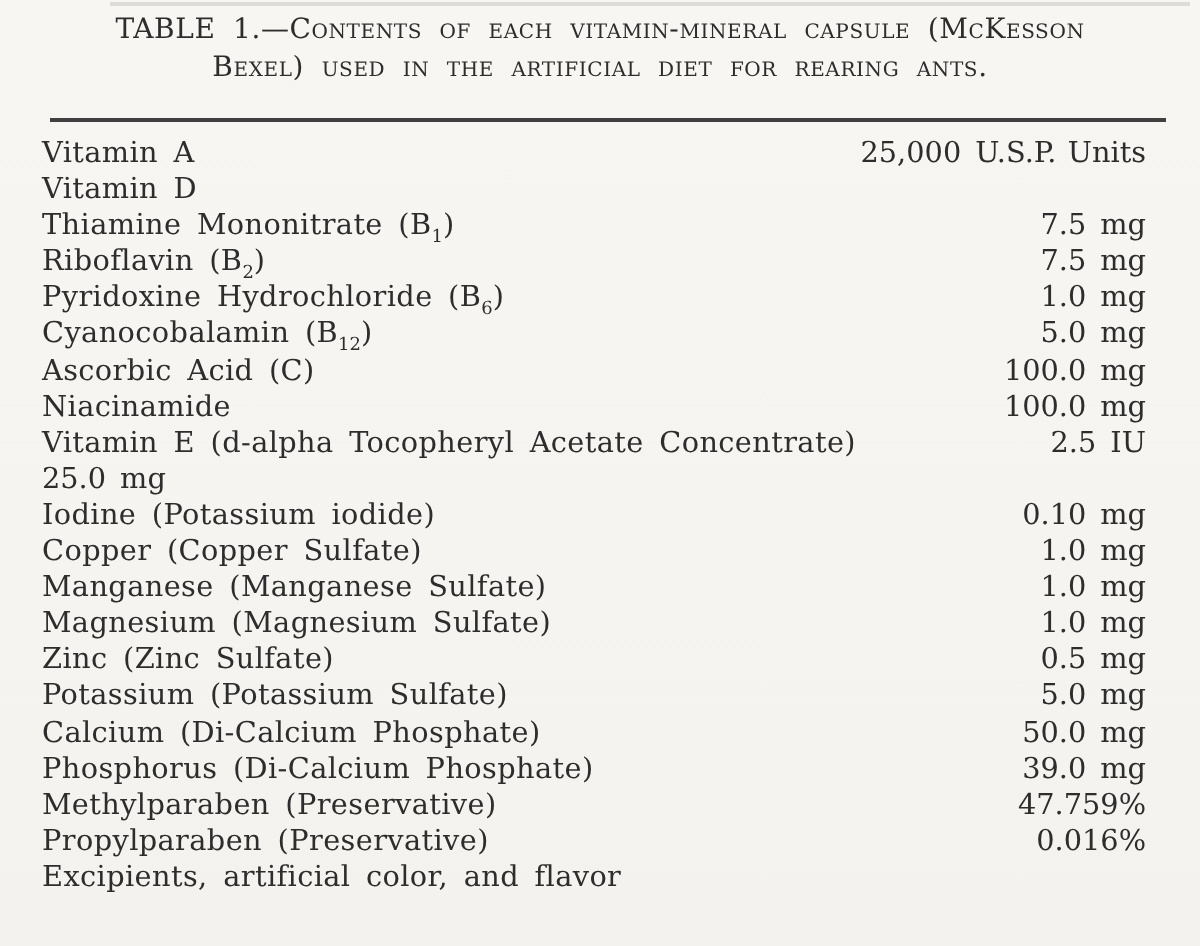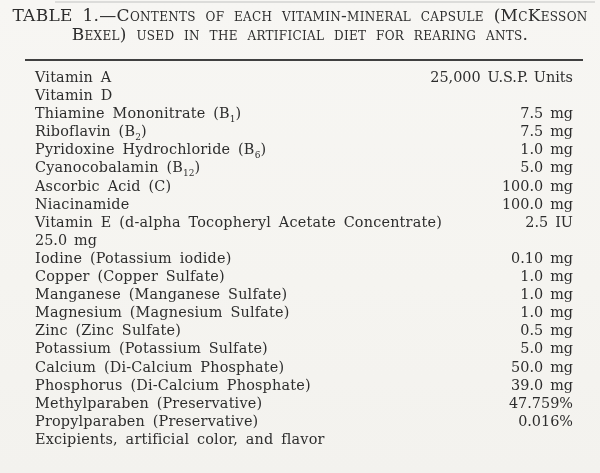--- a/index.html
+++ b/index.html
@@ -26,37 +26,37 @@
     left: 55px;
     width: 540px;
     height: 2px;
     background: #c6c6c4;
     opacity: 0.55;
   }
   .title {
     padding-top: 6px;
     text-align: center;
     font-variant: small-caps;
-    font-size: 17px;
+    font-size: 14px;
     line-height: 19px;
     letter-spacing: 0.3px;
     word-spacing: 4px;
     color: var(--ink, #2d2d2d);
   }
   .title-line {
     display: block;
     white-space: nowrap;
   }
   .rule {
     height: 0;
     border-top: 2px solid var(--rule, #404040);
     margin: 15px 17px 0 25px;
   }
   .rows {
-    margin: 8px 27px 0 35px;
+    margin: 8px 27px 0 21px;
   }
   .row {
     display: flex;
     justify-content: space-between;
     align-items: baseline;
     height: 18.1px;
     font-size: 14.4px;
     white-space: nowrap;
   }
   .name {

